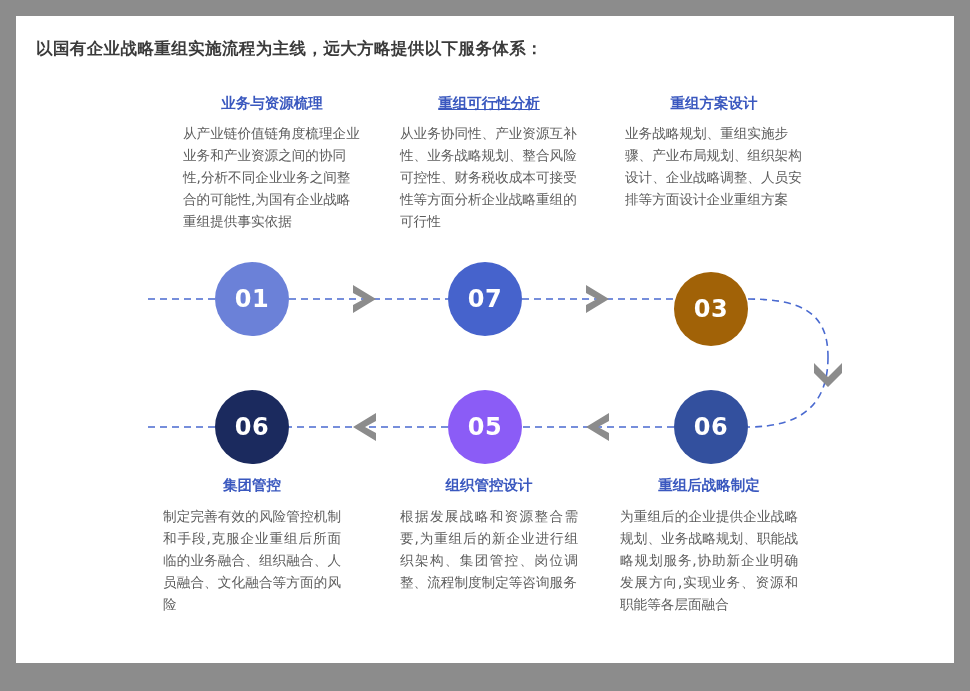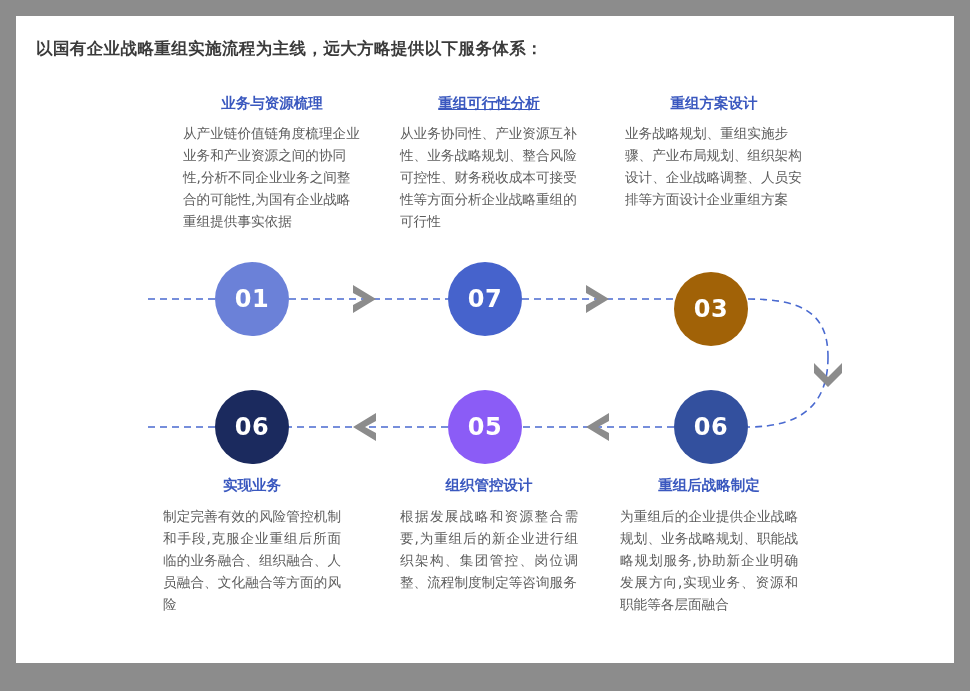--- a/index.html
+++ b/index.html
@@ -147,21 +147,21 @@
     <span>06</span>
   </div>
   <div class="node" style="left:432px; top:374px; background:#8b5cf6;">
     <span>05</span>
   </div>
   <div class="node" style="left:199px; top:374px; background:#1b2a5e;">
     <span>06</span>
   </div>
 
   <div class="block bottom" style="left:147px; top:459px;">
-    <div class="head" style="color:#3a58bf;">实现业务</div>
+    <div class="head" style="color:#3a58bf;">集团管控</div>
     <div class="body">制定完善有效的风险管控机制和手段,克服企业重组后所面临的业务融合、组织融合、人员融合、文化融合等方面的风险</div>
   </div>
 
   <div class="block bottom" style="left:384px; top:459px;">
     <div class="head" style="color:#3a58bf;">组织管控设计</div>
     <div class="body">根据发展战略和资源整合需要,为重组后的新企业进行组织架构、集团管控、岗位调整、流程制度制定等咨询服务</div>
   </div>
 
   <div class="block bottom" style="left:604px; top:459px;">
     <div class="head" style="color:#3a58bf;">重组后战略制定</div>

